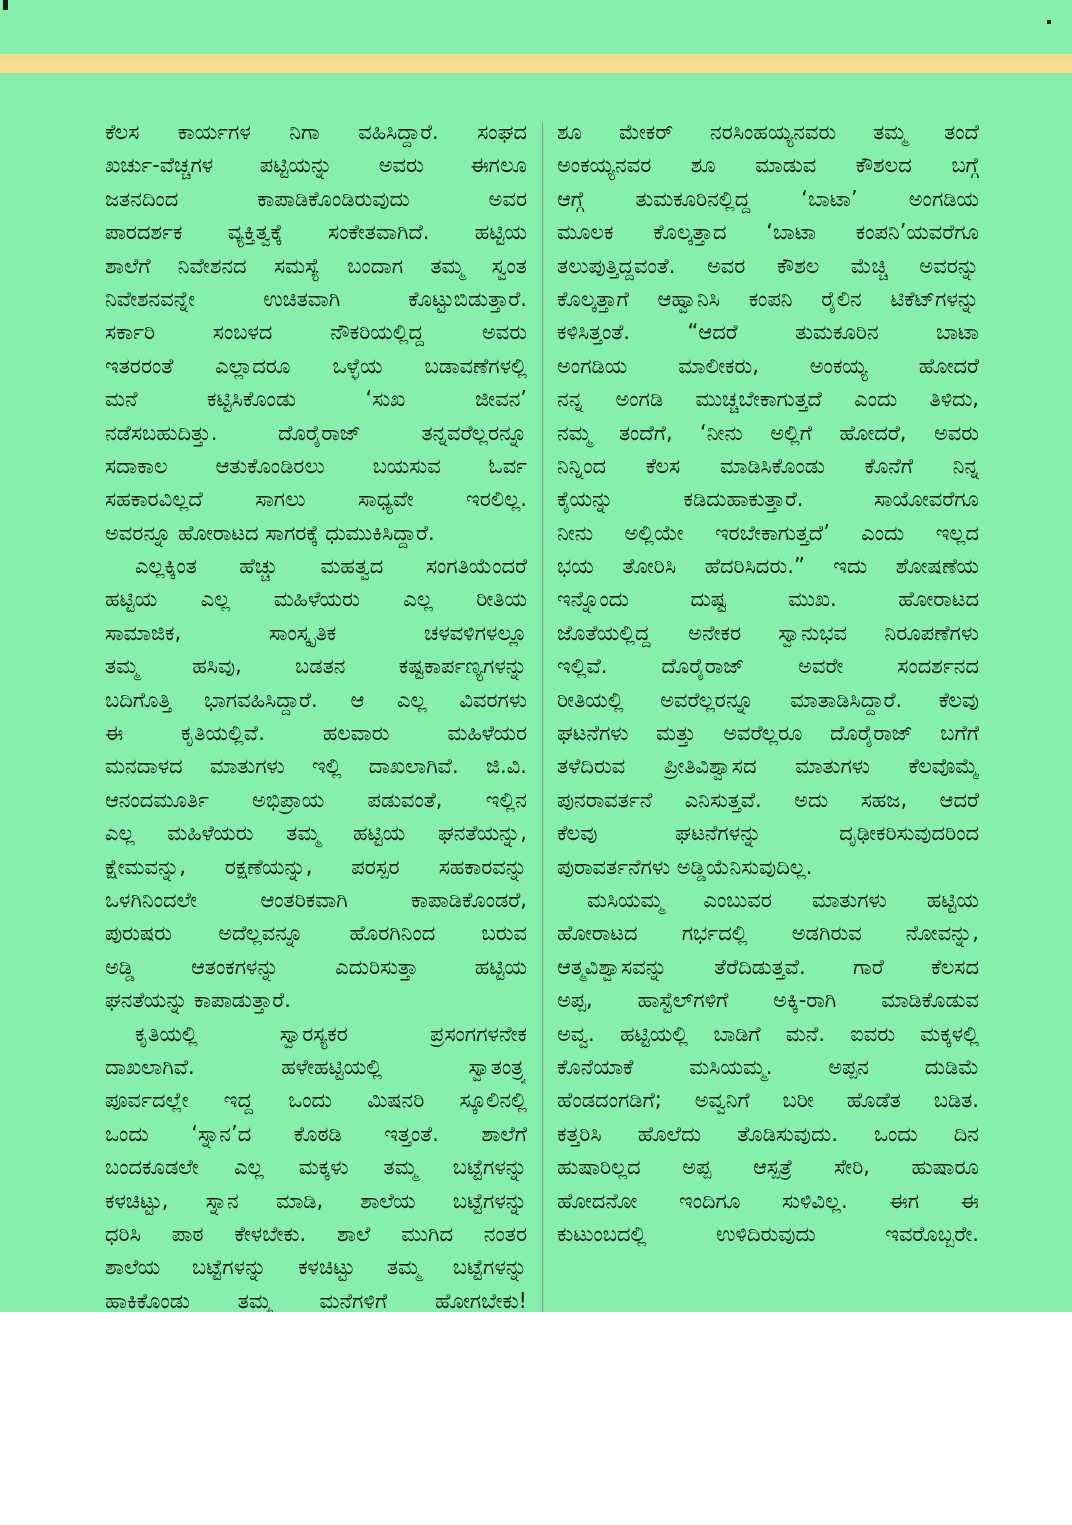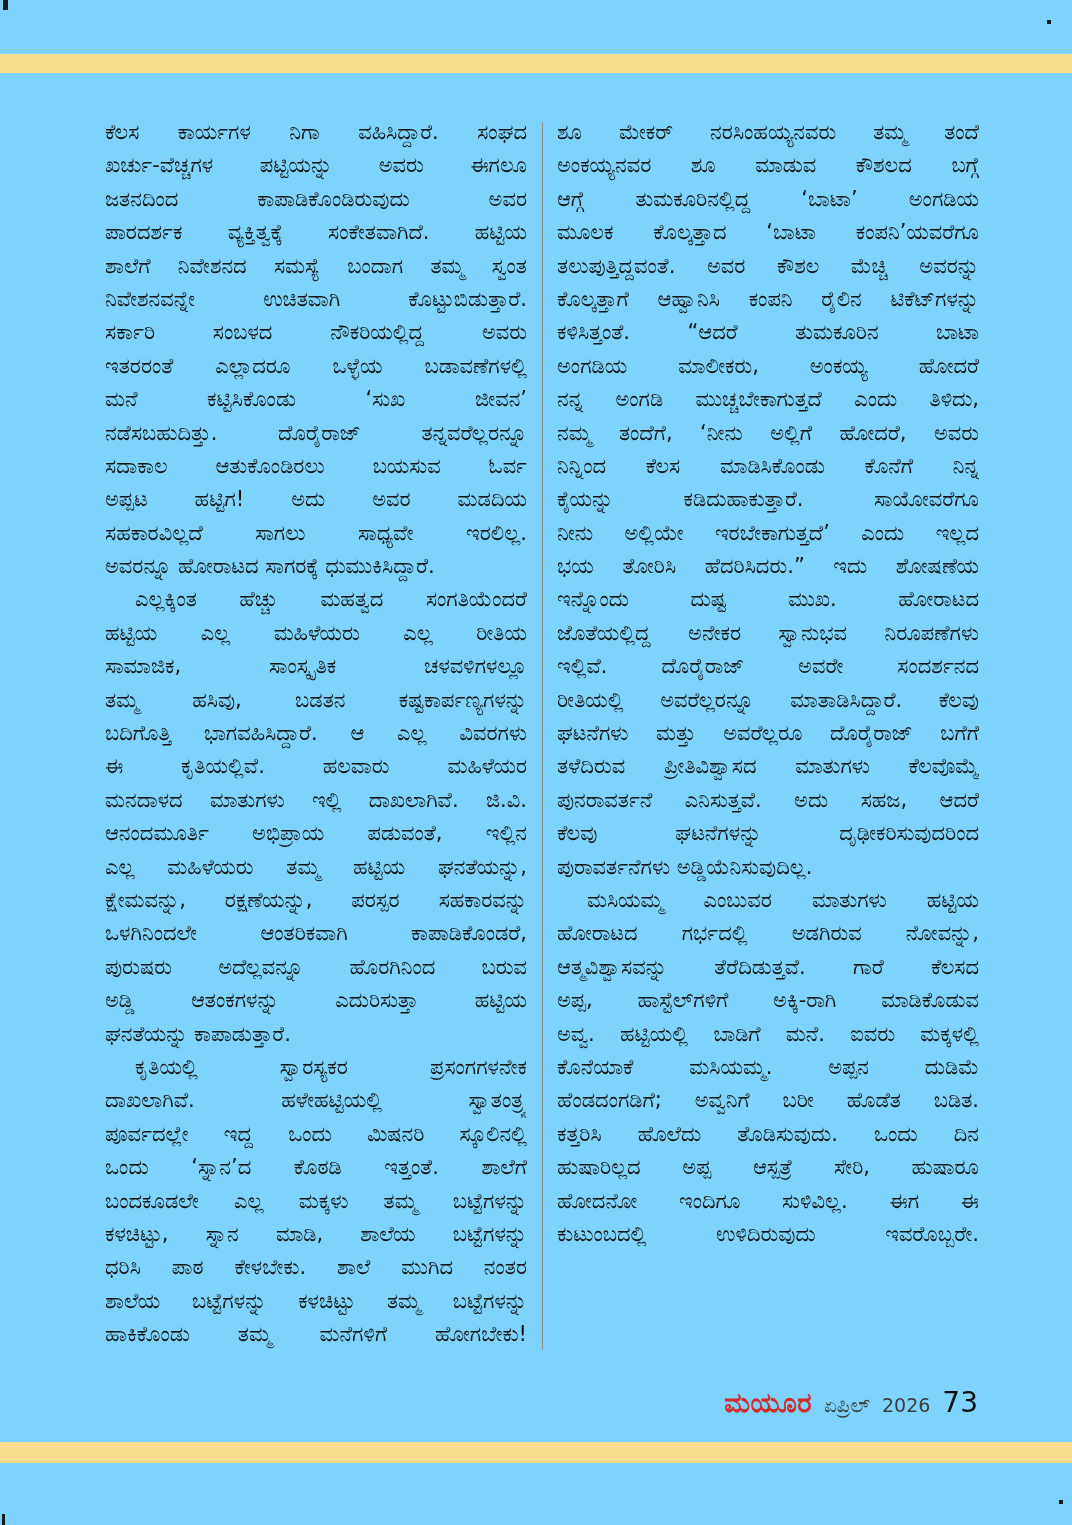--- a/index.html
+++ b/index.html
@@ -1,20 +1,20 @@
 <!DOCTYPE html>
 <html><head>
 <meta charset="utf-8">
 <style>
   html, body { margin: 0; padding: 0; background: #ffffff; }
   .page {
     position: relative;
     width: 1072px;
-    height: 1525px;
-    background: #7dd3fc;
+    height: 1312px;
+    background: #86efac;
     font-family: "DejaVu Sans", sans-serif;
     overflow: hidden;
   }
   .accent-bar {
     position: absolute;
     left: 0;
     width: 1072px;
     height: 19px;
   }
   .accent-bar.top { top: 54px; }
@@ -91,21 +91,20 @@
         <div class="line">ಖರ್ಚು-ವೆಚ್ಚಗಳ ಪಟ್ಟಿಯನ್ನು ಅವರು ಈಗಲೂ</div>
         <div class="line">ಜತನದಿಂದ ಕಾಪಾಡಿಕೊಂಡಿರುವುದು ಅವರ</div>
         <div class="line">ಪಾರದರ್ಶಕ ವ್ಯಕ್ತಿತ್ವಕ್ಕೆ ಸಂಕೇತವಾಗಿದೆ. ಹಟ್ಟಿಯ</div>
         <div class="line">ಶಾಲೆಗೆ ನಿವೇಶನದ ಸಮಸ್ಯೆ ಬಂದಾಗ ತಮ್ಮ ಸ್ವಂತ</div>
         <div class="line">ನಿವೇಶನವನ್ನೇ ಉಚಿತವಾಗಿ ಕೊಟ್ಟುಬಿಡುತ್ತಾರೆ.</div>
         <div class="line">ಸರ್ಕಾರಿ ಸಂಬಳದ ನೌಕರಿಯಲ್ಲಿದ್ದ ಅವರು</div>
         <div class="line">ಇತರರಂತೆ ಎಲ್ಲಾದರೂ ಒಳ್ಳೆಯ ಬಡಾವಣೆಗಳಲ್ಲಿ</div>
         <div class="line">ಮನೆ ಕಟ್ಟಿಸಿಕೊಂಡು ‘ಸುಖ ಜೀವನ’</div>
         <div class="line">ನಡೆಸಬಹುದಿತ್ತು. ದೊರೈರಾಜ್ ತನ್ನವರೆಲ್ಲರನ್ನೂ</div>
         <div class="line">ಸದಾಕಾಲ ಆತುಕೊಂಡಿರಲು ಬಯಸುವ ಓರ್ವ</div>
-        <div class="line">ಅಪ್ಪಟ ಹಟ್ಟಿಗ! ಅದು ಅವರ ಮಡದಿಯ</div>
         <div class="line">ಸಹಕಾರವಿಲ್ಲದೆ ಸಾಗಲು ಸಾಧ್ಯವೇ ಇರಲಿಲ್ಲ.</div>
         <div class="line para-end">ಅವರನ್ನೂ ಹೋರಾಟದ ಸಾಗರಕ್ಕೆ ಧುಮುಕಿಸಿದ್ದಾರೆ.</div>
         <div class="line indent">ಎಲ್ಲಕ್ಕಿಂತ ಹೆಚ್ಚು ಮಹತ್ವದ ಸಂಗತಿಯೆಂದರೆ</div>
         <div class="line">ಹಟ್ಟಿಯ ಎಲ್ಲ ಮಹಿಳೆಯರು ಎಲ್ಲ ರೀತಿಯ</div>
         <div class="line">ಸಾಮಾಜಿಕ, ಸಾಂಸ್ಕೃತಿಕ ಚಳವಳಿಗಳಲ್ಲೂ</div>
         <div class="line">ತಮ್ಮ ಹಸಿವು, ಬಡತನ ಕಷ್ಟಕಾರ್ಪಣ್ಯಗಳನ್ನು</div>
         <div class="line">ಬದಿಗೊತ್ತಿ ಭಾಗವಹಿಸಿದ್ದಾರೆ. ಆ ಎಲ್ಲ ವಿವರಗಳು</div>
         <div class="line">ಈ ಕೃತಿಯಲ್ಲಿವೆ. ಹಲವಾರು ಮಹಿಳೆಯರ</div>
         <div class="line">ಮನದಾಳದ ಮಾತುಗಳು ಇಲ್ಲಿ ದಾಖಲಾಗಿವೆ. ಜಿ.ವಿ.</div>
         <div class="line">ಆನಂದಮೂರ್ತಿ ಅಭಿಪ್ರಾಯ ಪಡುವಂತೆ, ಇಲ್ಲಿನ</div>

